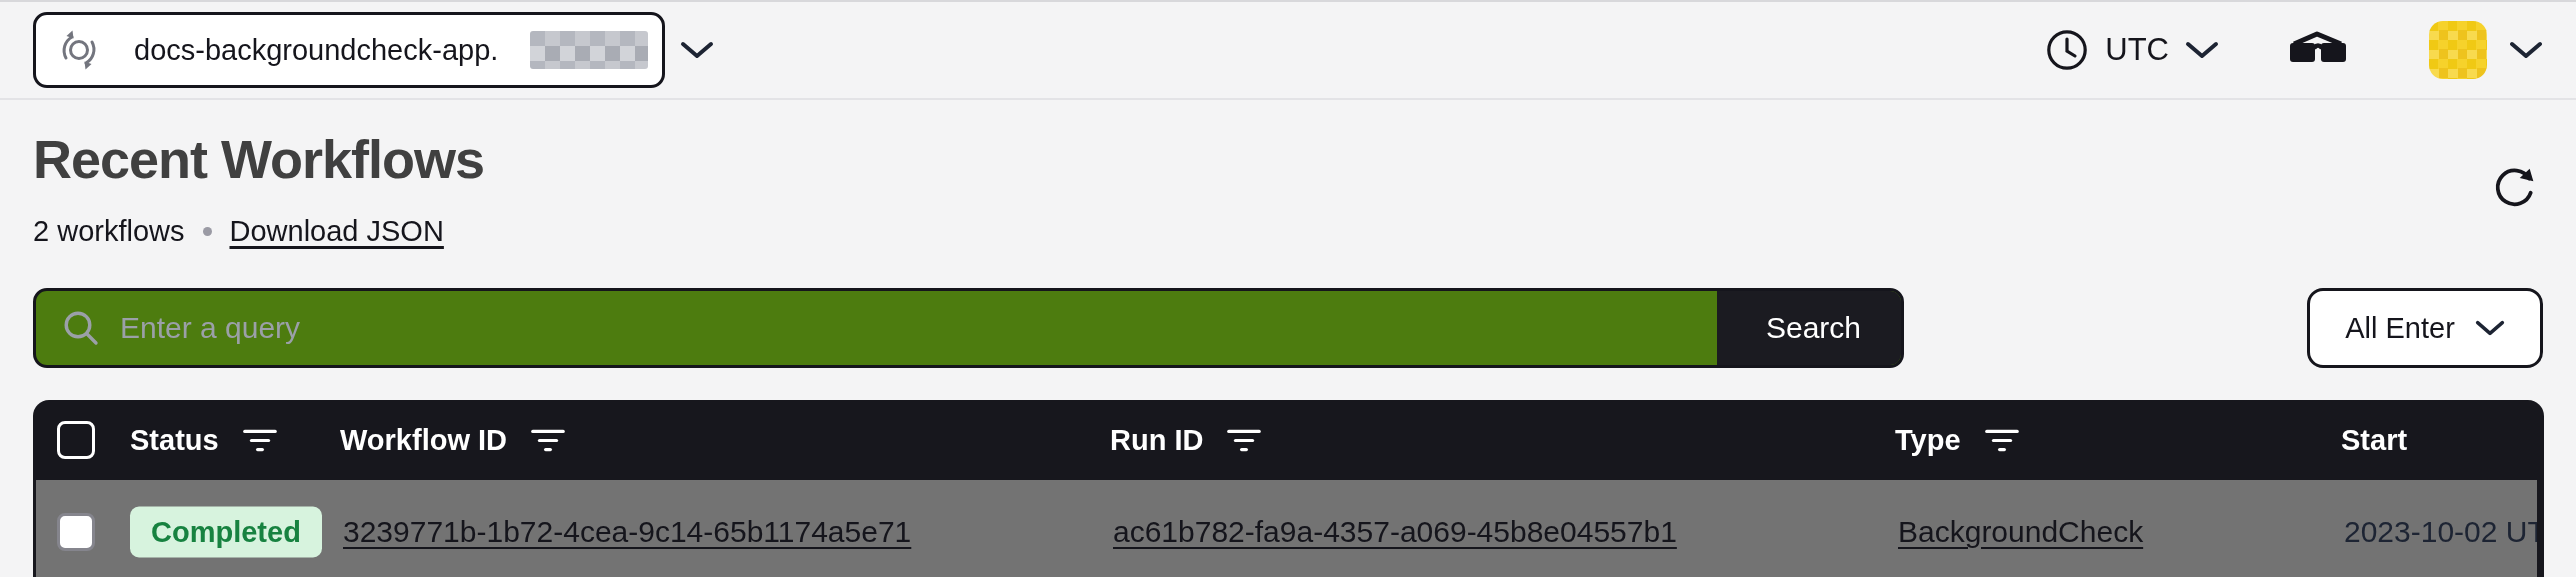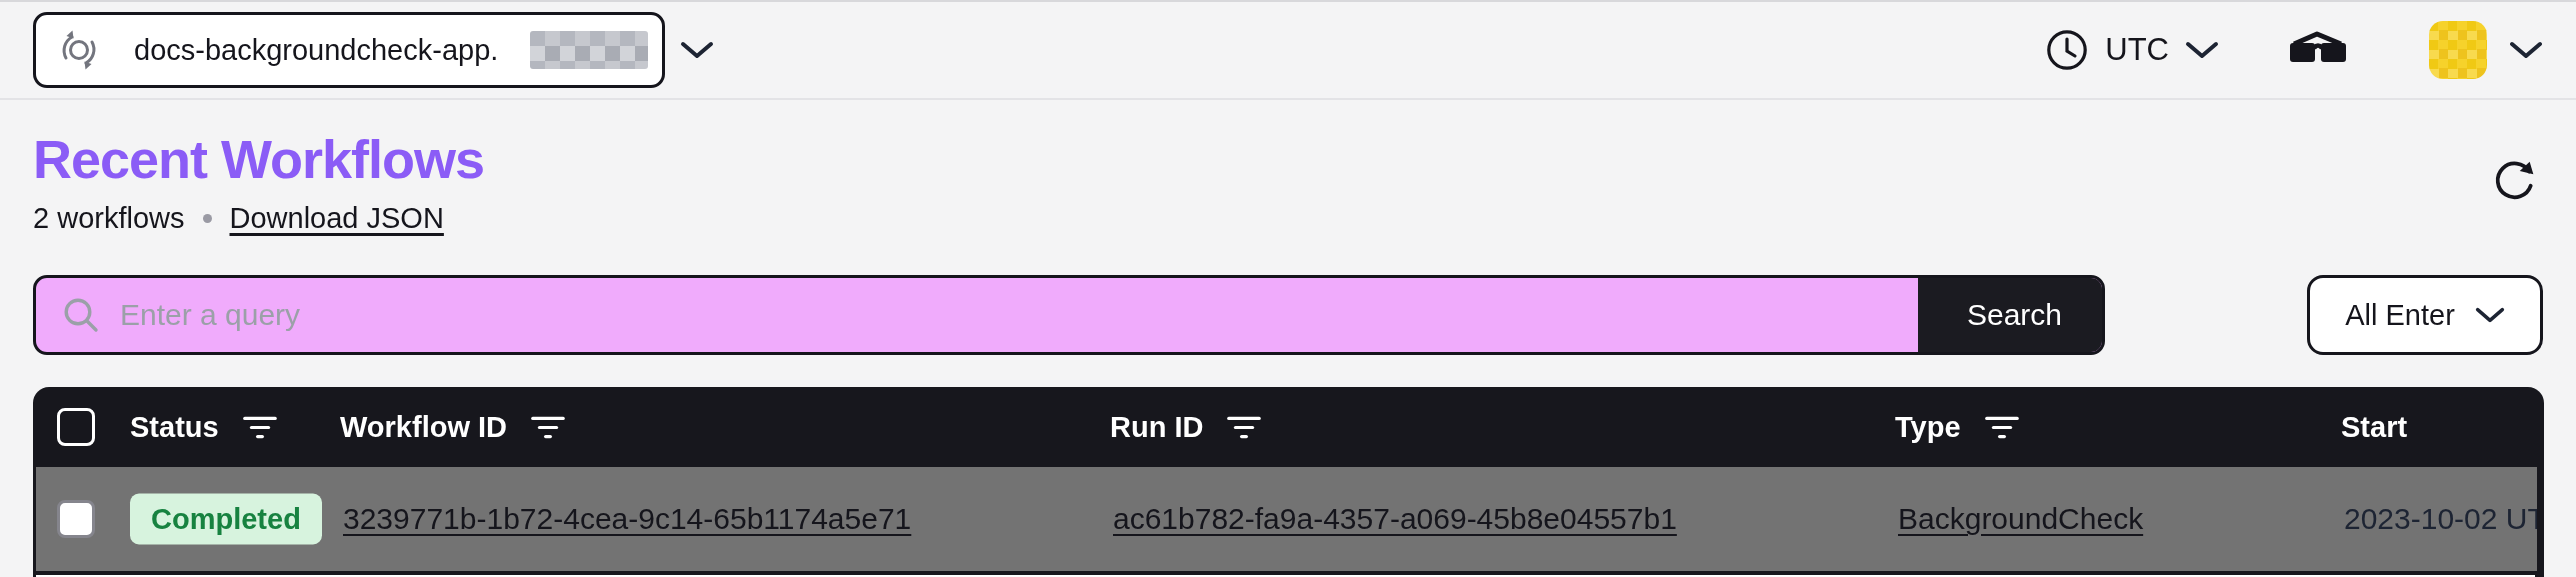--- a/index.html
+++ b/index.html
@@ -42,32 +42,32 @@
   .labs-btn { background: none; border: none; cursor: pointer; margin-left: 40px; display: flex; }
   .account-btn { background: none; border: none; cursor: pointer; display: flex; align-items: center; gap: 22px; margin-left: 52px; }
   .avatar {
     width: 58px; height: 58px; border-radius: 14px;
     background: conic-gradient(#f6d22b 90deg, #eec31d 0 180deg, #f8da4e 0 270deg, #f0c914 0) 0 0 / 19px 19px, #f2cb1d;
   }
 
   
   main { padding: 0 33px; }
   .header-row { display: flex; justify-content: space-between; align-items: center; margin-top: 30px; }
-  h1 { font-size: 54px; font-weight: 600; letter-spacing: -1px; color: #8b5cf6; line-height: 1.08; }
-  .sub-row { display: flex; align-items: center; gap: 18px; margin-top: 14px; font-size: 29px; }
+  h1 { font-size: 54px; font-weight: 600; letter-spacing: -1px; color: #404040; line-height: 1.08; }
+  .sub-row { display: flex; align-items: center; gap: 18px; margin-top: 27px; font-size: 29px; }
   .sep-dot { width: 9px; height: 9px; border-radius: 50%; background: #9a9aa4; }
   .dl-link { color: #15151c; font-size: 29px; text-decoration: underline; text-decoration-thickness: 2.5px; text-underline-offset: 5px; cursor: pointer; }
   .refresh-btn { background: none; border: none; cursor: pointer; color: #15151c; margin-right: 6px; }
 
   
   .search-row { display: flex; justify-content: space-between; align-items: center; margin-top: 40px; }
   .search-box {
     display: flex; align-items: center;
-    width: 2072px; height: 80px;
-    background: #f0abfc; border: 3px solid #15151c; border-radius: 14px;
+    width: 1871px; height: 80px;
+    background: #4d7c0f; border: 3px solid #15151c; border-radius: 14px;
     overflow: hidden;
   }
   .mag { width: 38px; height: 38px; color: #9ba0a8; margin: 0 20px 0 26px; flex: 0 0 auto; }
   .query-input {
     flex: 1; height: 100%; border: none; outline: none;
     font-size: 30px; color: #15151c; font-family: inherit; background: transparent;
   }
   .query-input::placeholder { color: #9ba0a8; }
   .search-btn {
     width: 184px; height: 100%; flex: 0 0 auto;

